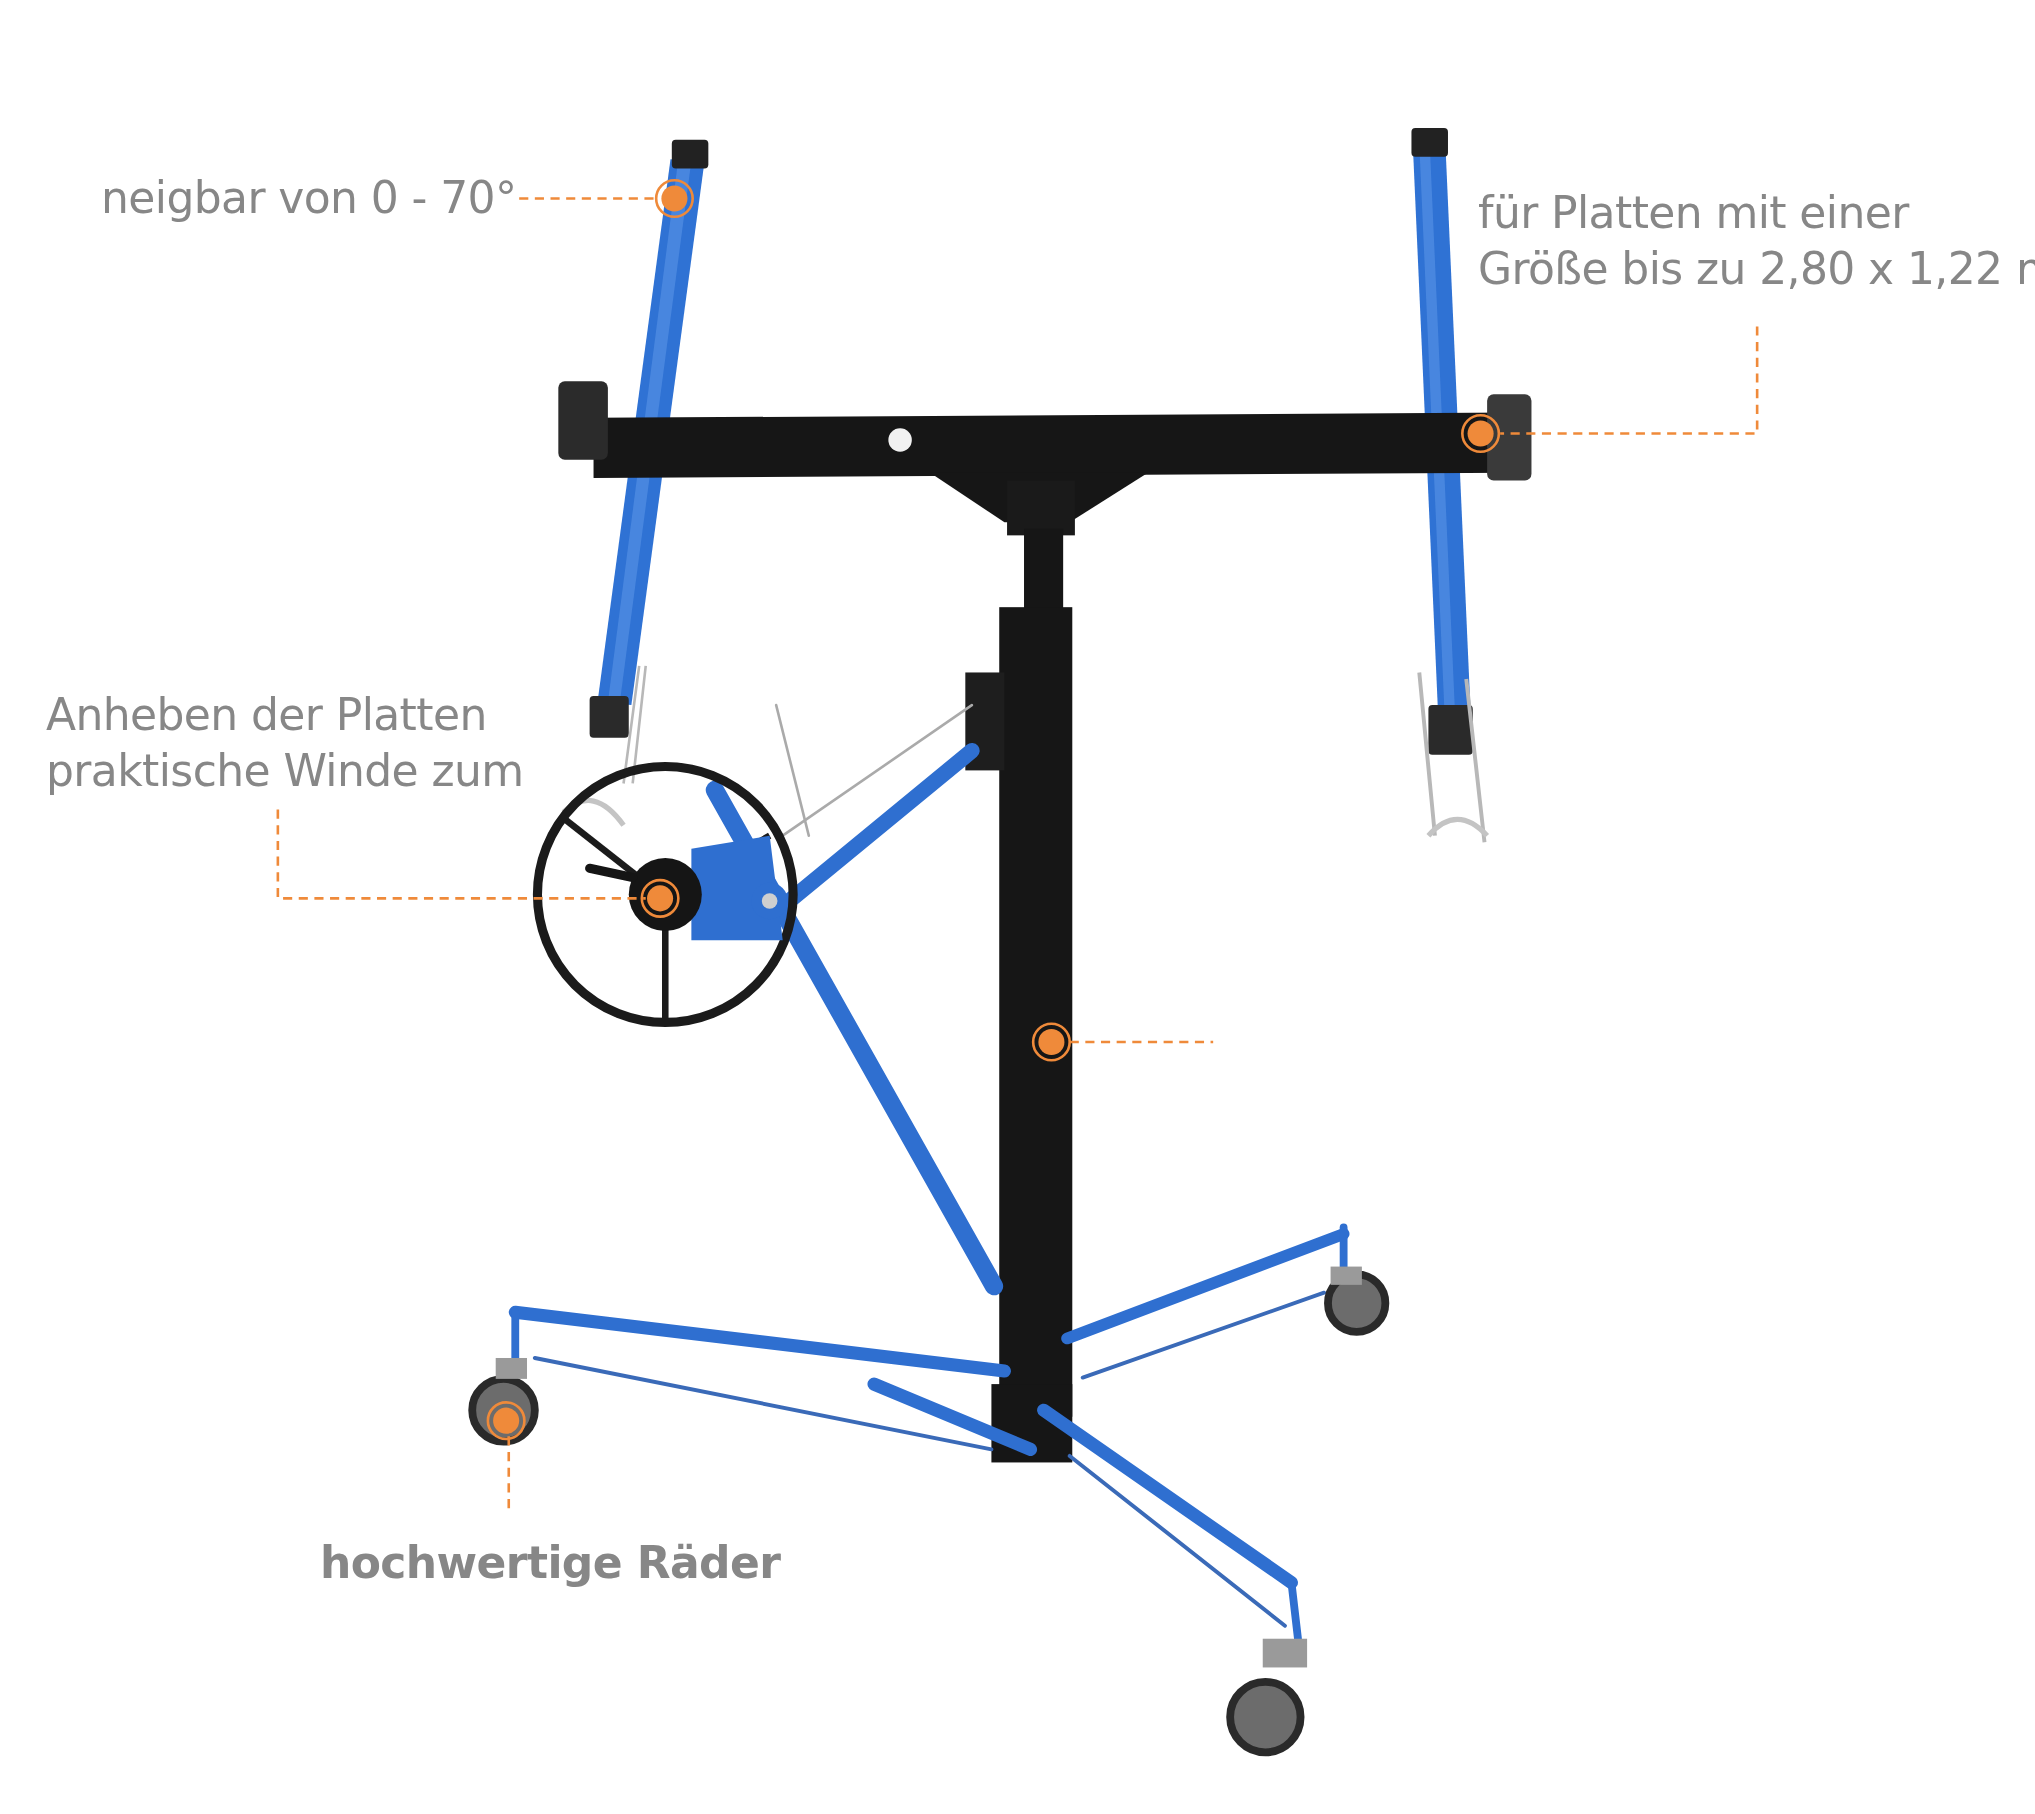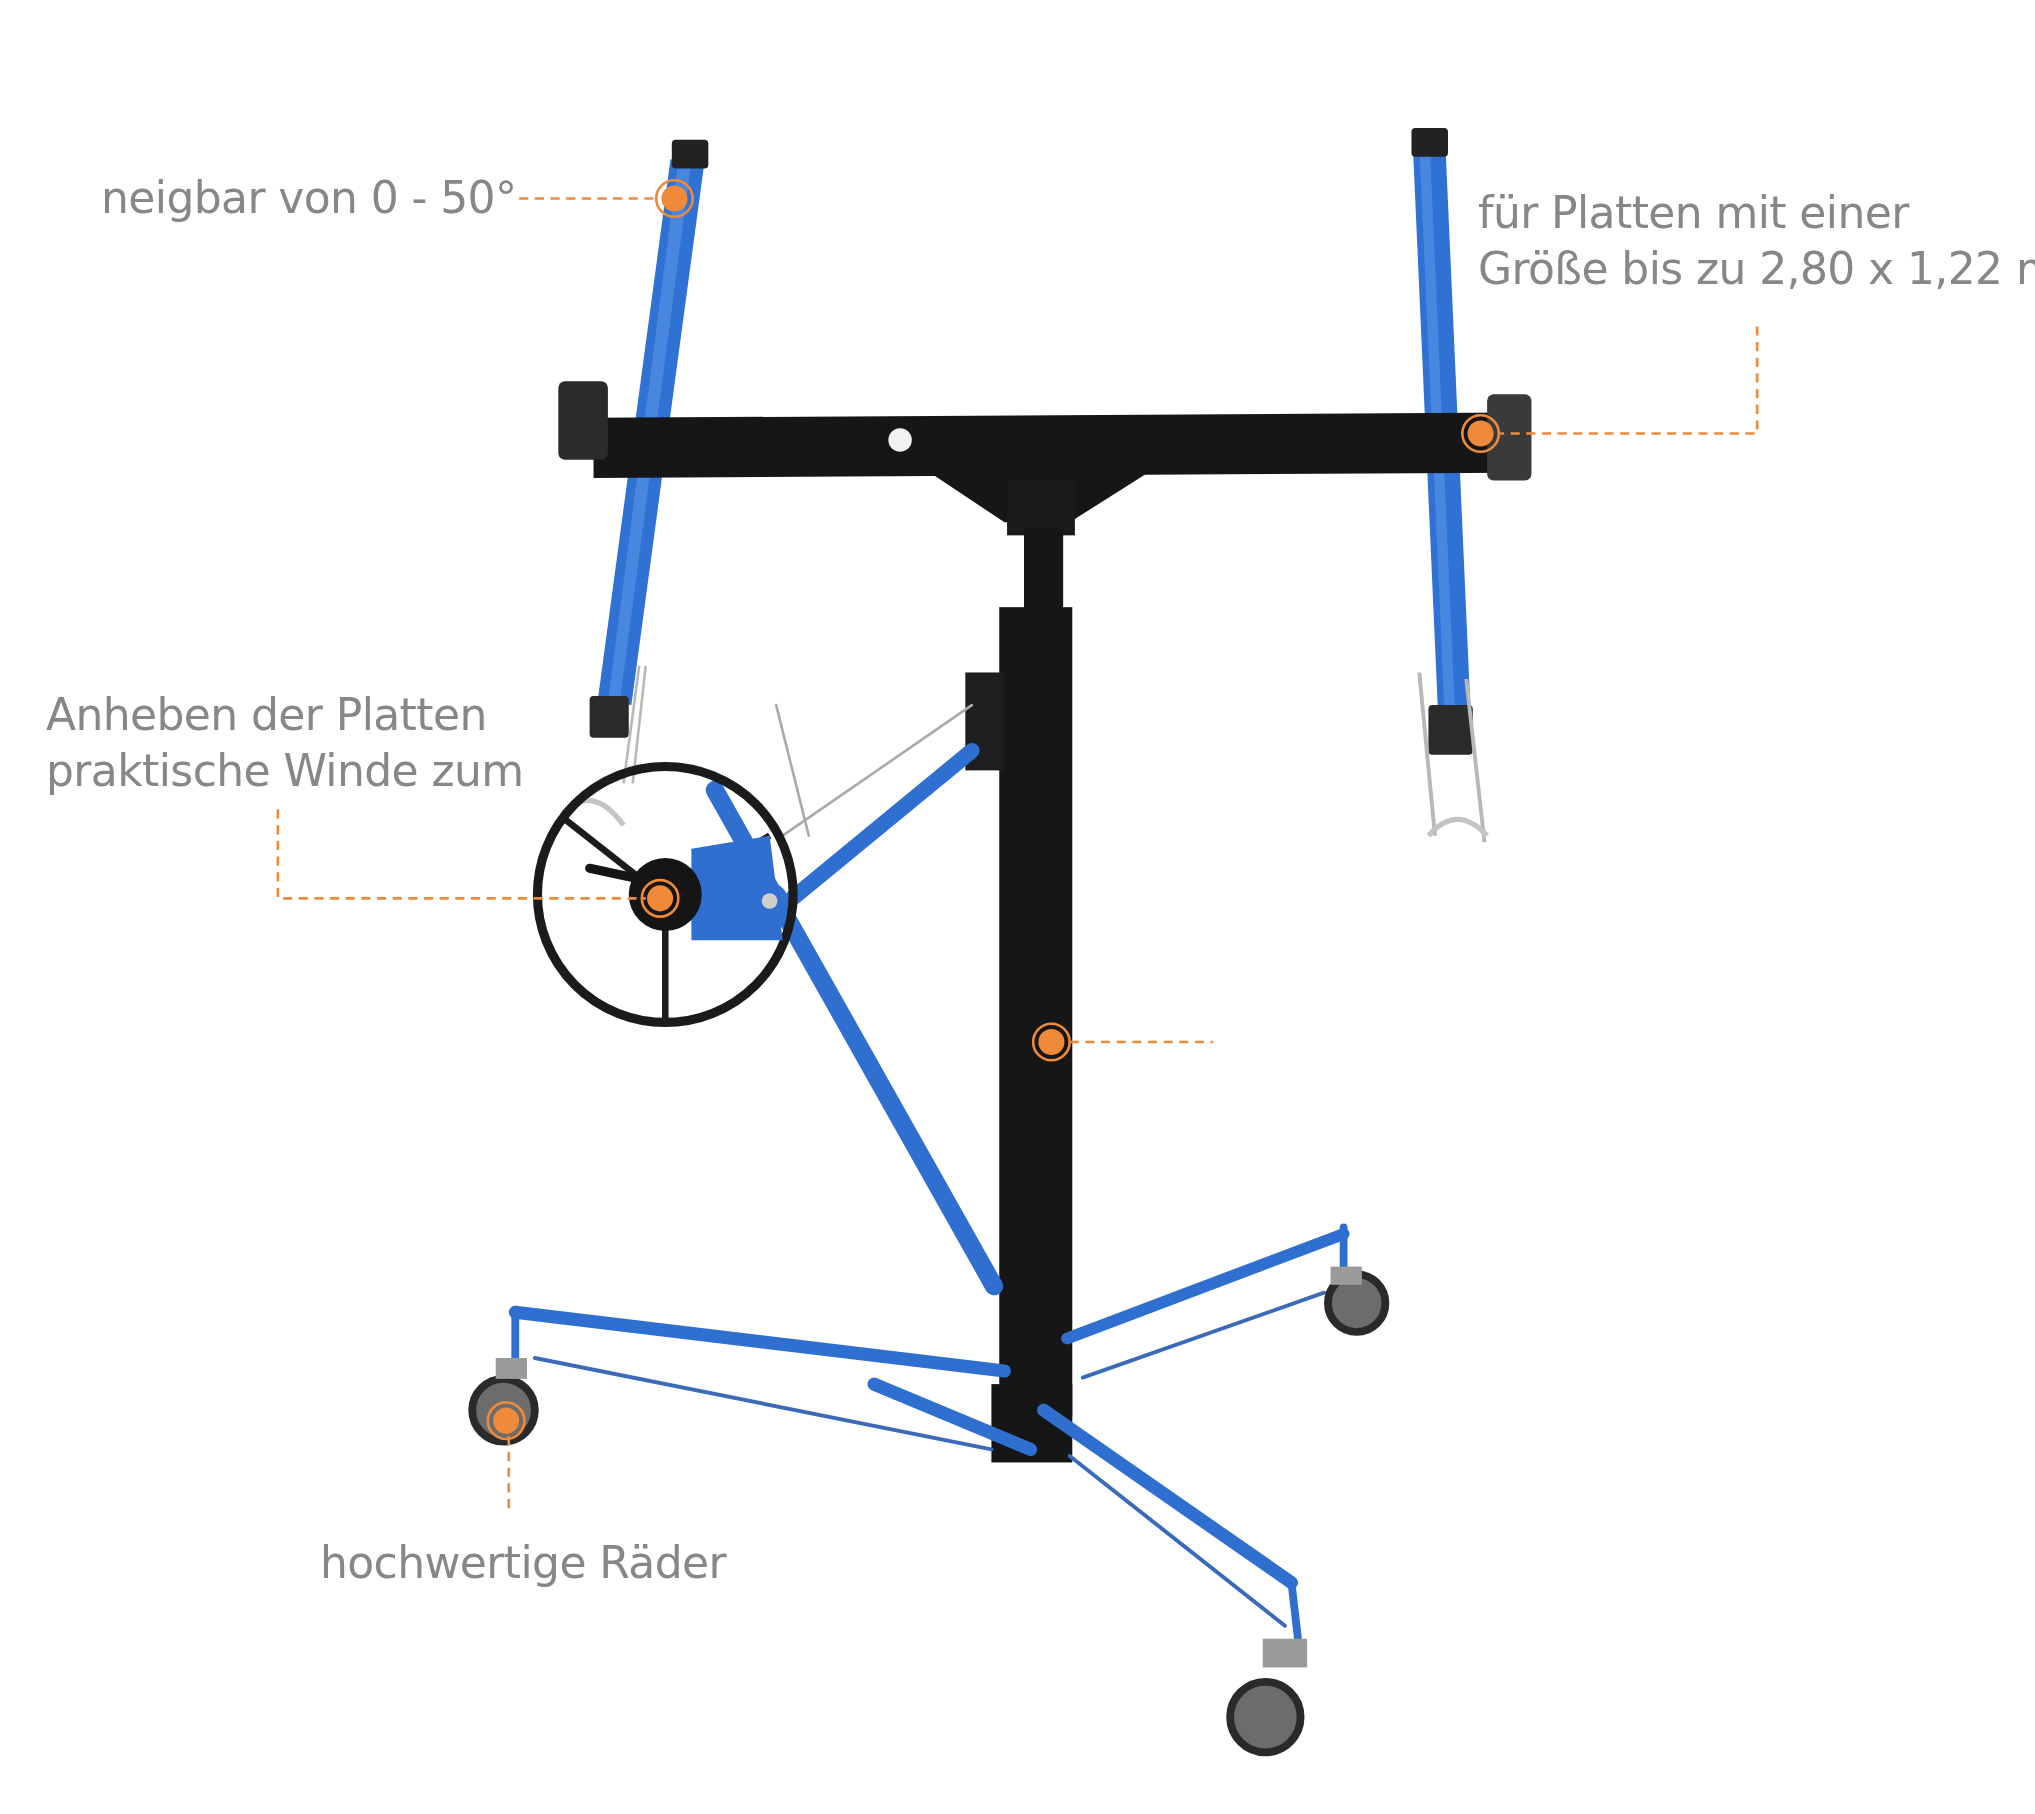--- a/index.html
+++ b/index.html
@@ -113,32 +113,32 @@
         <circle cx="806" cy="798" r="10" fill="#ef8a3a"></circle>
       </g>
     <g>
         <circle cx="388" cy="1088" r="14" fill="none" stroke="#ef8a3a" stroke-width="2"></circle>
         <circle cx="388" cy="1088" r="10" fill="#ef8a3a"></circle>
       </g>
   </g>
 </svg>
 
 <div class="label" style="left:101px; top:170px;">
-  <span>neigbar von 0 - 50°</span>
+  <span>neigbar von 0 - 70°</span>
 </div>
 
 <div class="label" style="left:1478px; top:185px;">
   <span>für Platten mit einer</span>
   <span>Größe bis zu 2,80 x 1,22 m</span>
 </div>
 
 <div class="label" style="left:46px; top:687px;">
   <span>Anheben der Platten</span>
   <span>praktische Winde zum</span>
 </div>
 
 <div class="label" style="left:1234px; top:988px;">
 </div>
 
-<div class="label" style="left:320px; top:1535px;">
+<div class="label" style="left:320px; top:1535px;font-weight:bold;">
   <span>hochwertige Räder</span>
 </div>
 
 
 </body></html>

